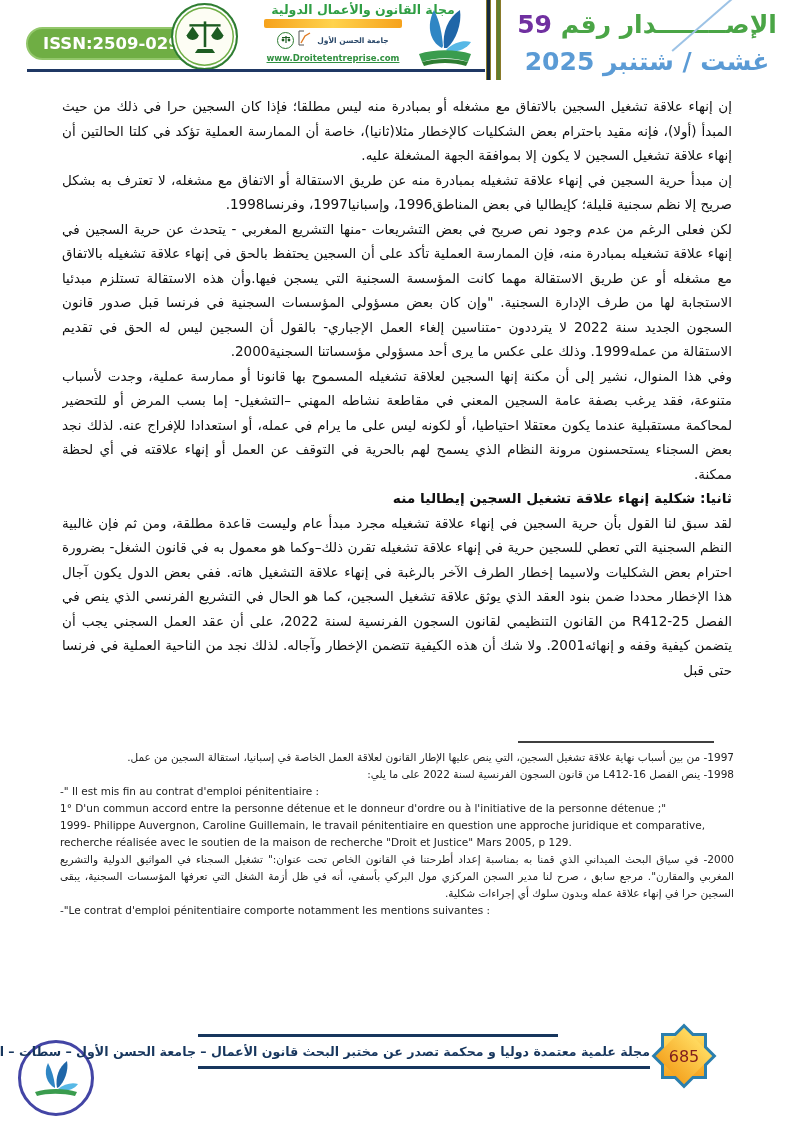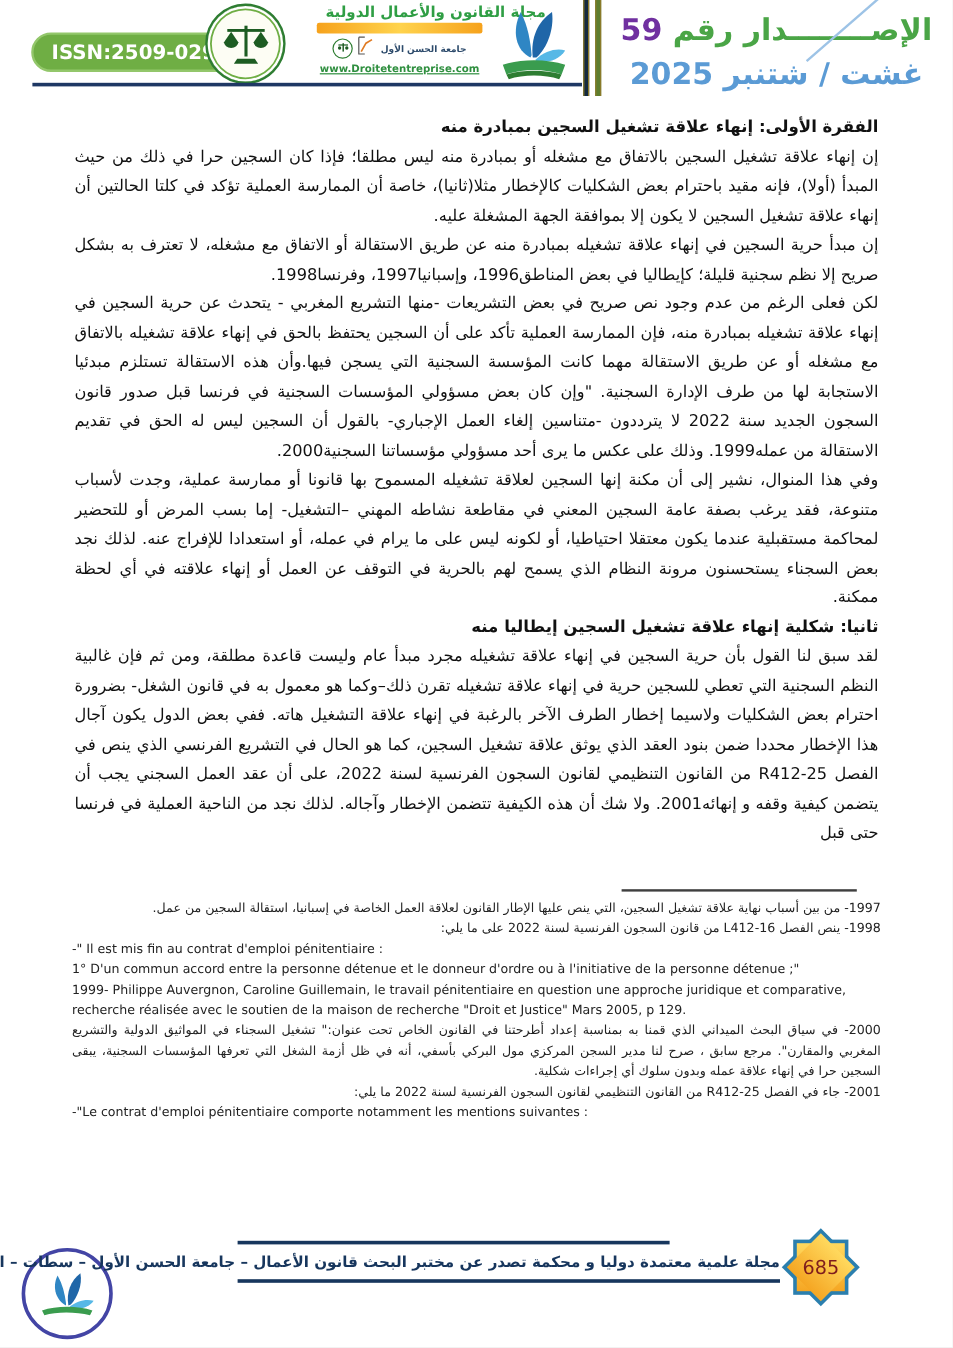--- a/index.html
+++ b/index.html
@@ -139,38 +139,36 @@
       <div class="diag"></div>
       <div class="issue-line1" dir="rtl">
         <span>الإصــــــــدار رقم</span>
         <span class="issue-num">59</span>
       </div>
       <div class="issue-line2" dir="rtl">غشت / شتنبر 2025</div>
     </div>
   </header>
 
   <main class="body-text" dir="rtl">
-    <h3>الفقرة الأولى: إنهاء علاقة تشغيل السجين بمبادرة منه</h3>
     <p>إن إنهاء علاقة تشغيل السجين بالاتفاق مع مشغله أو بمبادرة منه ليس مطلقا؛ فإذا كان السجين حرا في ذلك من حيث المبدأ (أولا)، فإنه مقيد باحترام بعض الشكليات كالإخطار مثلا(ثانيا)، خاصة أن الممارسة العملية تؤكد في كلتا الحالتين أن إنهاء علاقة تشغيل السجين لا يكون إلا بموافقة الجهة المشغلة عليه.</p>
     <p>إن مبدأ حرية السجين في إنهاء علاقة تشغيله بمبادرة منه عن طريق الاستقالة أو الاتفاق مع مشغله، لا تعترف به بشكل صريح إلا نظم سجنية قليلة؛ كإيطاليا في بعض المناطق1996، وإسبانيا1997، وفرنسا1998.</p>
     <p>لكن فعلى الرغم من عدم وجود نص صريح في بعض التشريعات -منها التشريع المغربي - يتحدث عن حرية السجين في إنهاء علاقة تشغيله بمبادرة منه، فإن الممارسة العملية تأكد على أن السجين يحتفظ بالحق في إنهاء علاقة تشغيله بالاتفاق مع مشغله أو عن طريق الاستقالة مهما كانت المؤسسة السجنية التي يسجن فيها.وأن هذه الاستقالة تستلزم مبدئيا الاستجابة لها من طرف الإدارة السجنية. "وإن كان بعض مسؤولي المؤسسات السجنية في فرنسا قبل صدور قانون السجون الجديد سنة 2022 لا يترددون -متناسين إلغاء العمل الإجباري- بالقول أن السجين ليس له الحق في تقديم الاستقالة من عمله1999. وذلك على عكس ما يرى أحد مسؤولي مؤسساتنا السجنية2000.</p>
     <p>وفي هذا المنوال، نشير إلى أن مكنة إنها السجين لعلاقة تشغيله المسموح بها قانونا أو ممارسة عملية، وجدت لأسباب متنوعة، فقد يرغب بصفة عامة السجين المعني في مقاطعة نشاطه المهني –التشغيل- إما بسب المرض أو للتحضير لمحاكمة مستقبلية عندما يكون معتقلا احتياطيا، أو لكونه ليس على ما يرام في عمله، أو استعدادا للإفراج عنه. لذلك نجد بعض السجناء يستحسنون مرونة النظام الذي يسمح لهم بالحرية في التوقف عن العمل أو إنهاء علاقته في أي لحظة ممكنة.</p>
     <h3>ثانيا: شكلية إنهاء علاقة تشغيل السجين إيطاليا منه</h3>
     <p>لقد سبق لنا القول بأن حرية السجين في إنهاء علاقة تشغيله مجرد مبدأ عام وليست قاعدة مطلقة، ومن ثم فإن غالبية النظم السجنية التي تعطي للسجين حرية في إنهاء علاقة تشغيله تقرن ذلك–وكما هو معمول به في قانون الشغل- بضرورة احترام بعض الشكليات ولاسيما إخطار الطرف الآخر بالرغبة في إنهاء علاقة التشغيل هاته. ففي بعض الدول يكون آجال هذا الإخطار محددا ضمن بنود العقد الذي يوثق علاقة تشغيل السجين، كما هو الحال في التشريع الفرنسي الذي ينص في الفصل R412-25 من القانون التنظيمي لقانون السجون الفرنسية لسنة 2022، على أن عقد العمل السجني يجب أن يتضمن كيفية وقفه و إنهائه2001. ولا شك أن هذه الكيفية تتضمن الإخطار وآجاله. لذلك نجد  من الناحية العملية في فرنسا حتى قبل</p>
   </main>
 
   <div class="fn-sep"></div>
   <section class="footnotes">
     <p class="fn ar" dir="rtl">1997- من بين أسباب نهاية علاقة تشغيل السجين، التي ينص عليها الإطار القانون لعلاقة العمل الخاصة في إسبانيا، استقالة السجين من عمل.</p>
     <p class="fn ar" dir="rtl">1998- ينص الفصل L412-16 من قانون السجون الفرنسية لسنة 2022 على ما يلي:</p>
     <p class="fn fr" dir="ltr">-" Il est mis fin au contrat d'emploi pénitentiaire :</p>
     <p class="fn fr" dir="ltr">1° D'un commun accord entre la personne détenue et le donneur d'ordre ou à l'initiative de la personne détenue ;"</p>
     <p class="fn fr" dir="ltr">1999- Philippe Auvergnon, Caroline Guillemain, le travail pénitentiaire en question une approche juridique et comparative, recherche réalisée avec le soutien de la maison de recherche "Droit et Justice" Mars 2005, p 129.</p>
     <p class="fn ar" dir="rtl">2000- في سياق البحث الميداني الذي قمنا به بمناسبة إعداد أطرحتنا في القانون الخاص تحت عنوان:" تشغيل السجناء في المواثيق الدولية والتشريع المغربي والمقارن". مرجع سابق ، صرح لنا مدير السجن المركزي مول البركي بأسفي، أنه في ظل أزمة الشغل التي تعرفها المؤسسات السجنية، يبقى السجين حرا في إنهاء علاقة عمله وبدون سلوك أي إجراءات شكلية.</p>
-    <p class="fn ar" dir="rtl">2001- جاء في الفصل R412-25 من القانون  التنظيمي لقانون السجون الفرنسية لسنة 2022 ما يلي:</p>
     <p class="fn fr" dir="ltr">-"Le contrat d'emploi pénitentiaire comporte notamment les mentions suivantes :</p>
   </section>
 
   <div class="page-badge">
     <span class="sq o1"></span>
     <span class="sq o2"></span>
     <span class="sq i1"></span>
     <span class="sq i2"></span>
     <span class="badge-num">685</span>
   </div>

